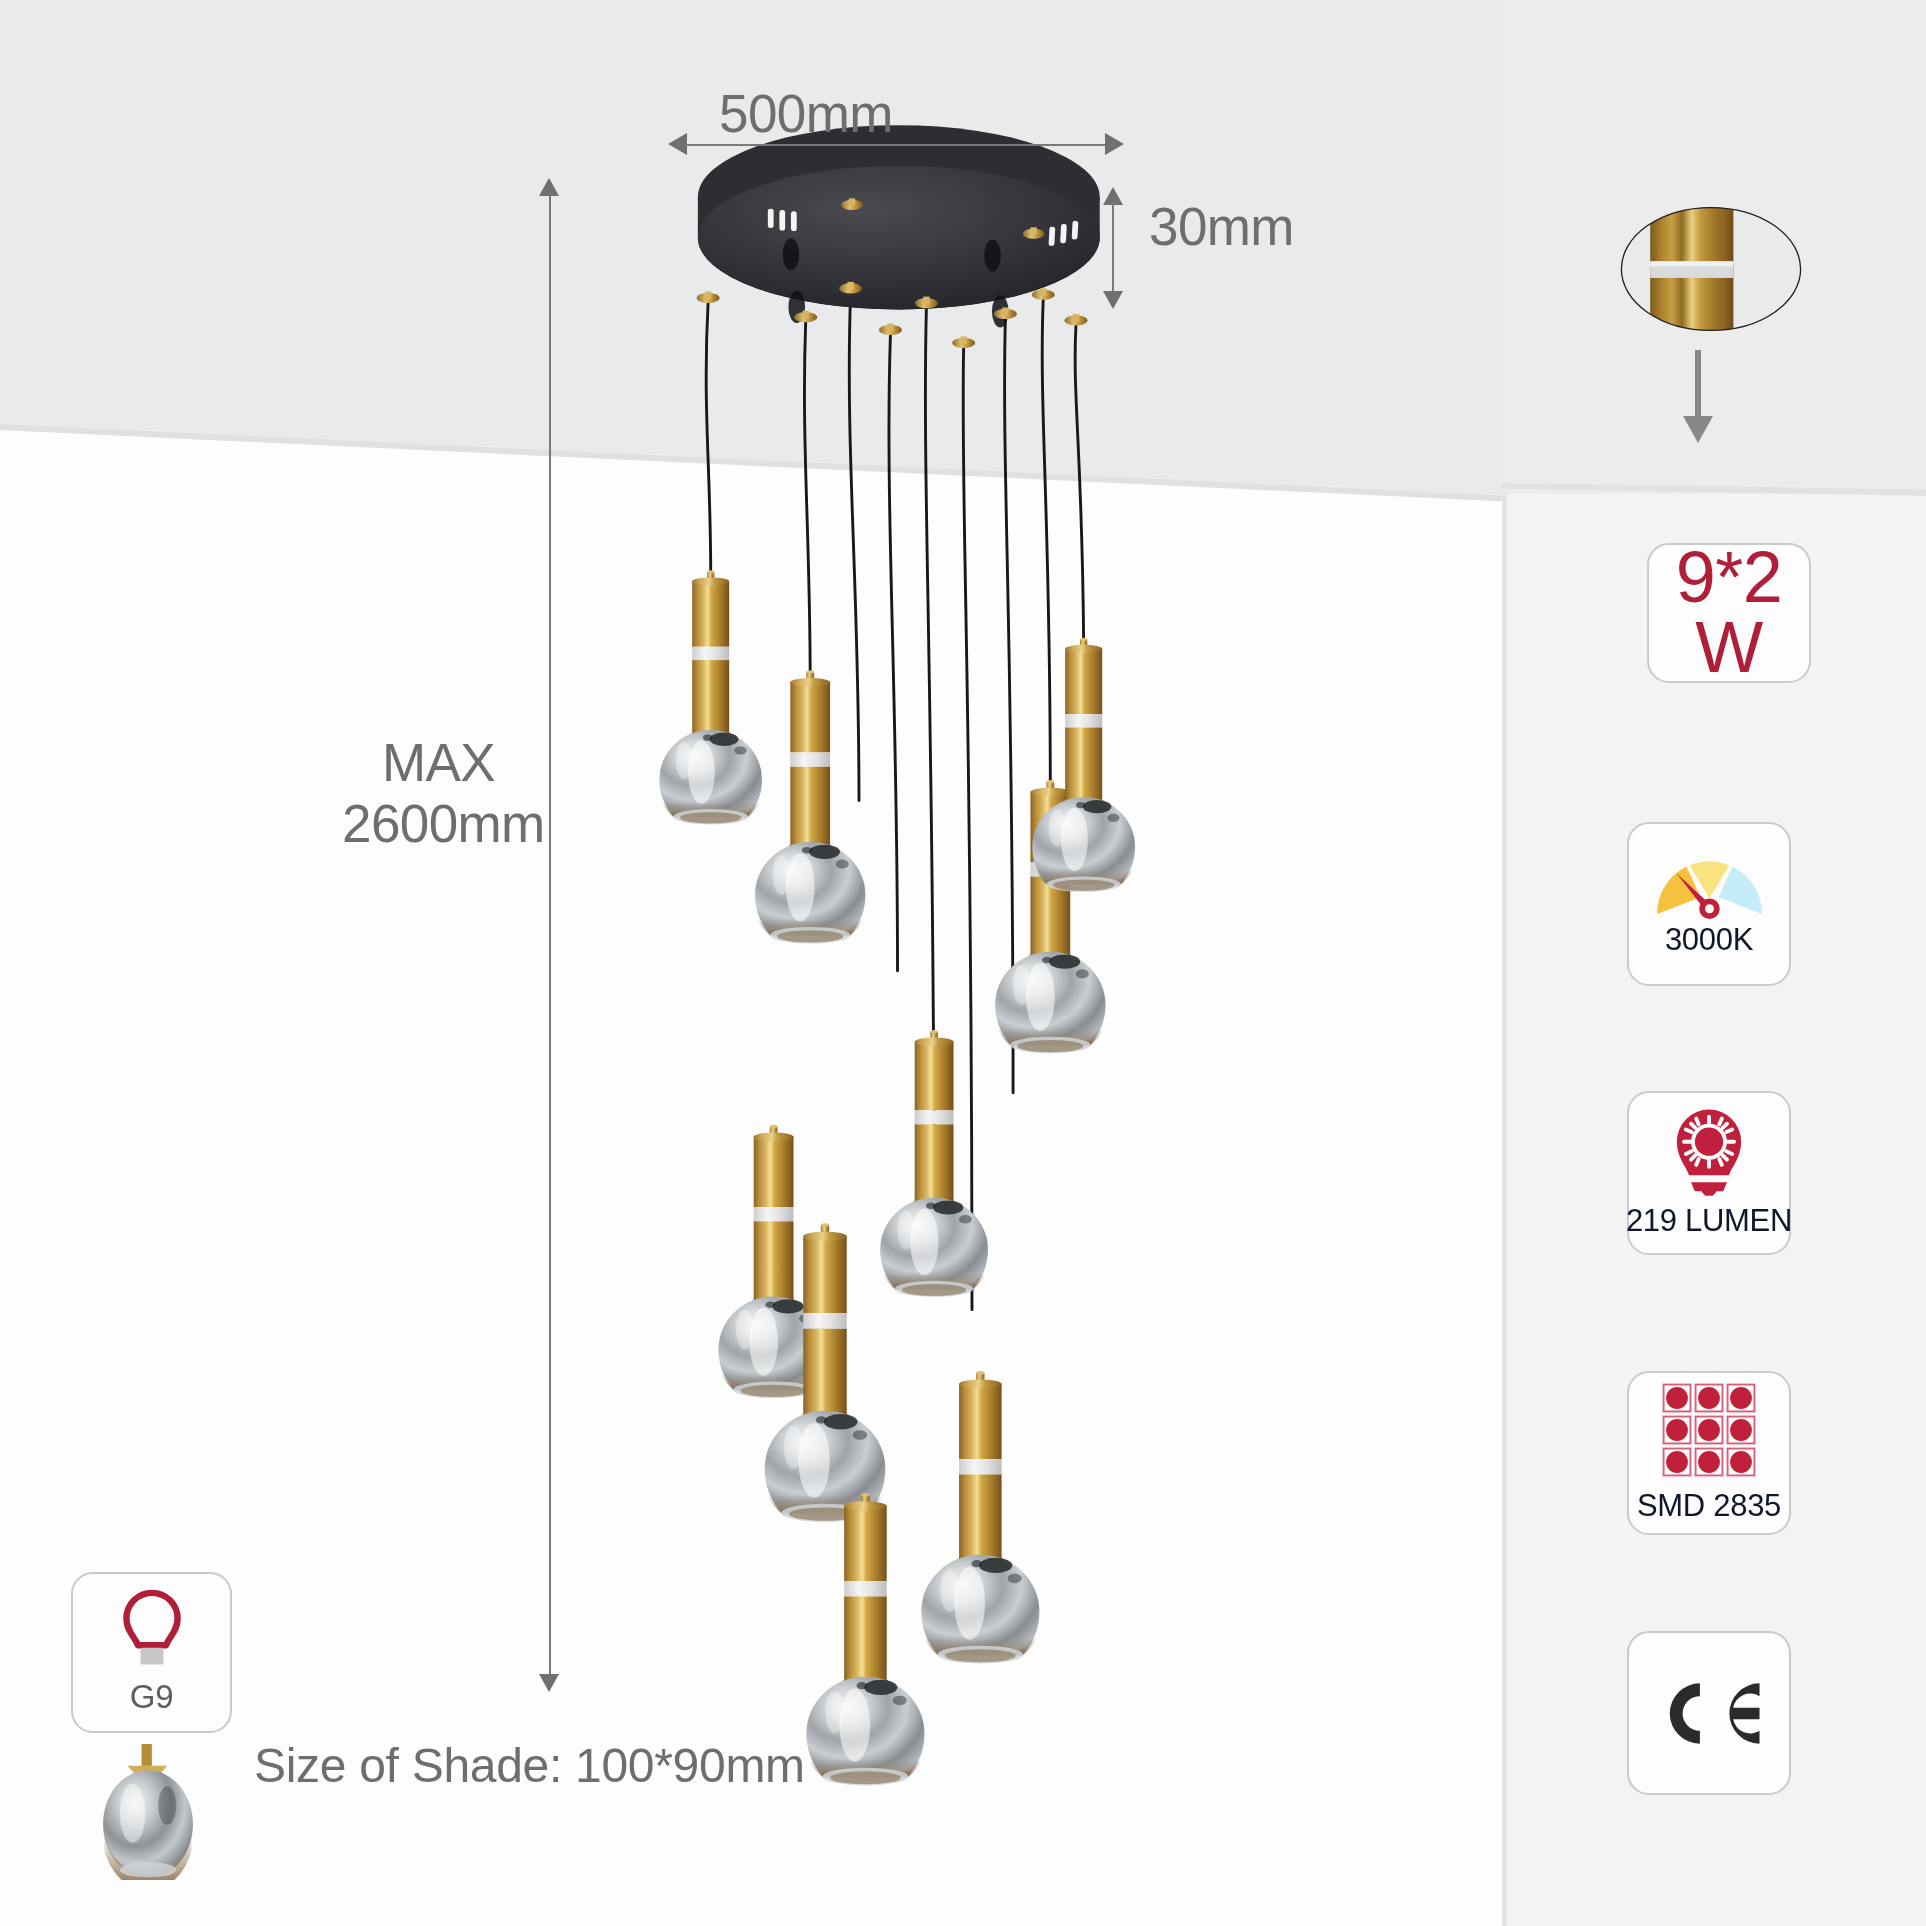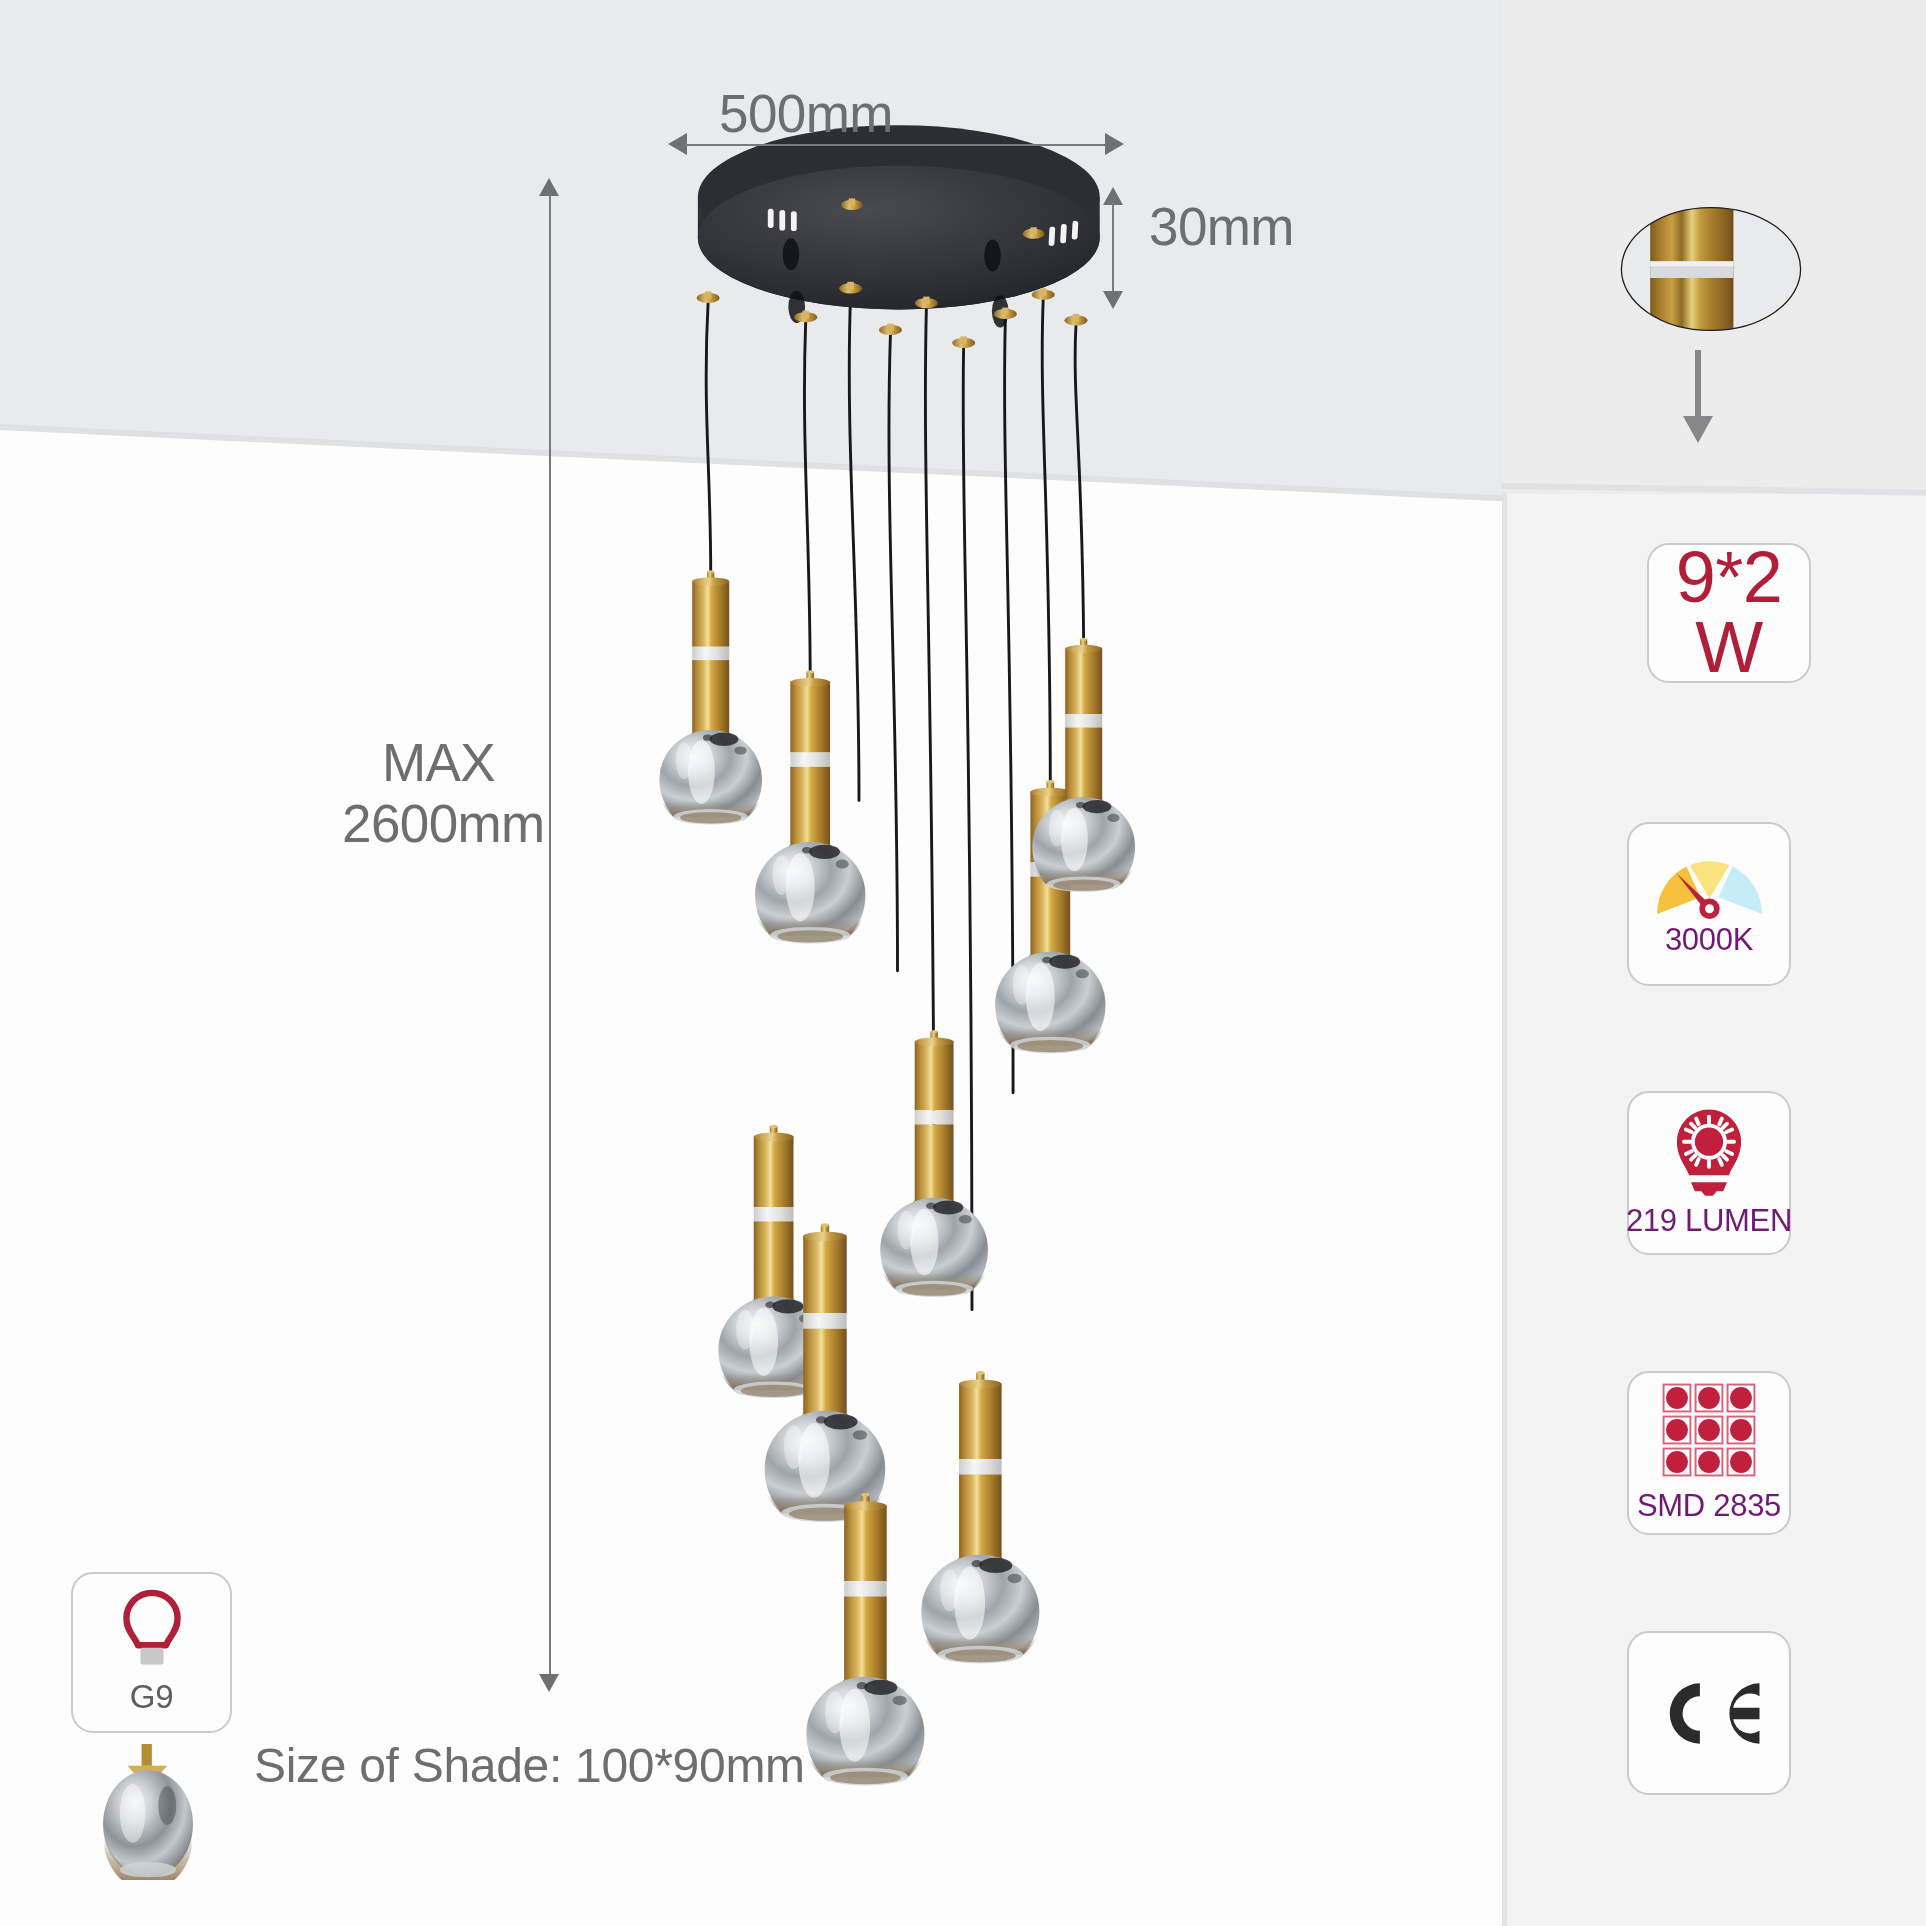--- a/index.html
+++ b/index.html
@@ -123,21 +123,21 @@
   
   .badge{
     position:absolute;
     background:#fdfdfd;
     border:2.6px solid #c9cacc;
     border-radius:22px;
     display:flex; flex-direction:column;
     align-items:center; justify-content:center;
   }
   .badge-label{
-    font-size:31px; color:#701a75; letter-spacing:-0.3px; white-space:nowrap;
+    font-size:31px; color:#0f172a; letter-spacing:-0.3px; white-space:nowrap;
   }
 
   #badge-wattage{ left:1627px; top:543px; width:164px; height:140px;margin-left:20px; }
   #badge-wattage .w-text{
     color:#b01e38; font-size:72px; line-height:0.97; text-align:center;
     letter-spacing:-0.6px;
   }
   #badge-cct{ left:1627px; top:822px; width:164px; height:164px; gap:3.9px; }
   #badge-lumen{ left:1627px; top:1091px; width:164px; height:164px; gap:5.1px;}
   #badge-smd{ left:1627px; top:1371px; width:164px; height:164px; gap:10px;}

